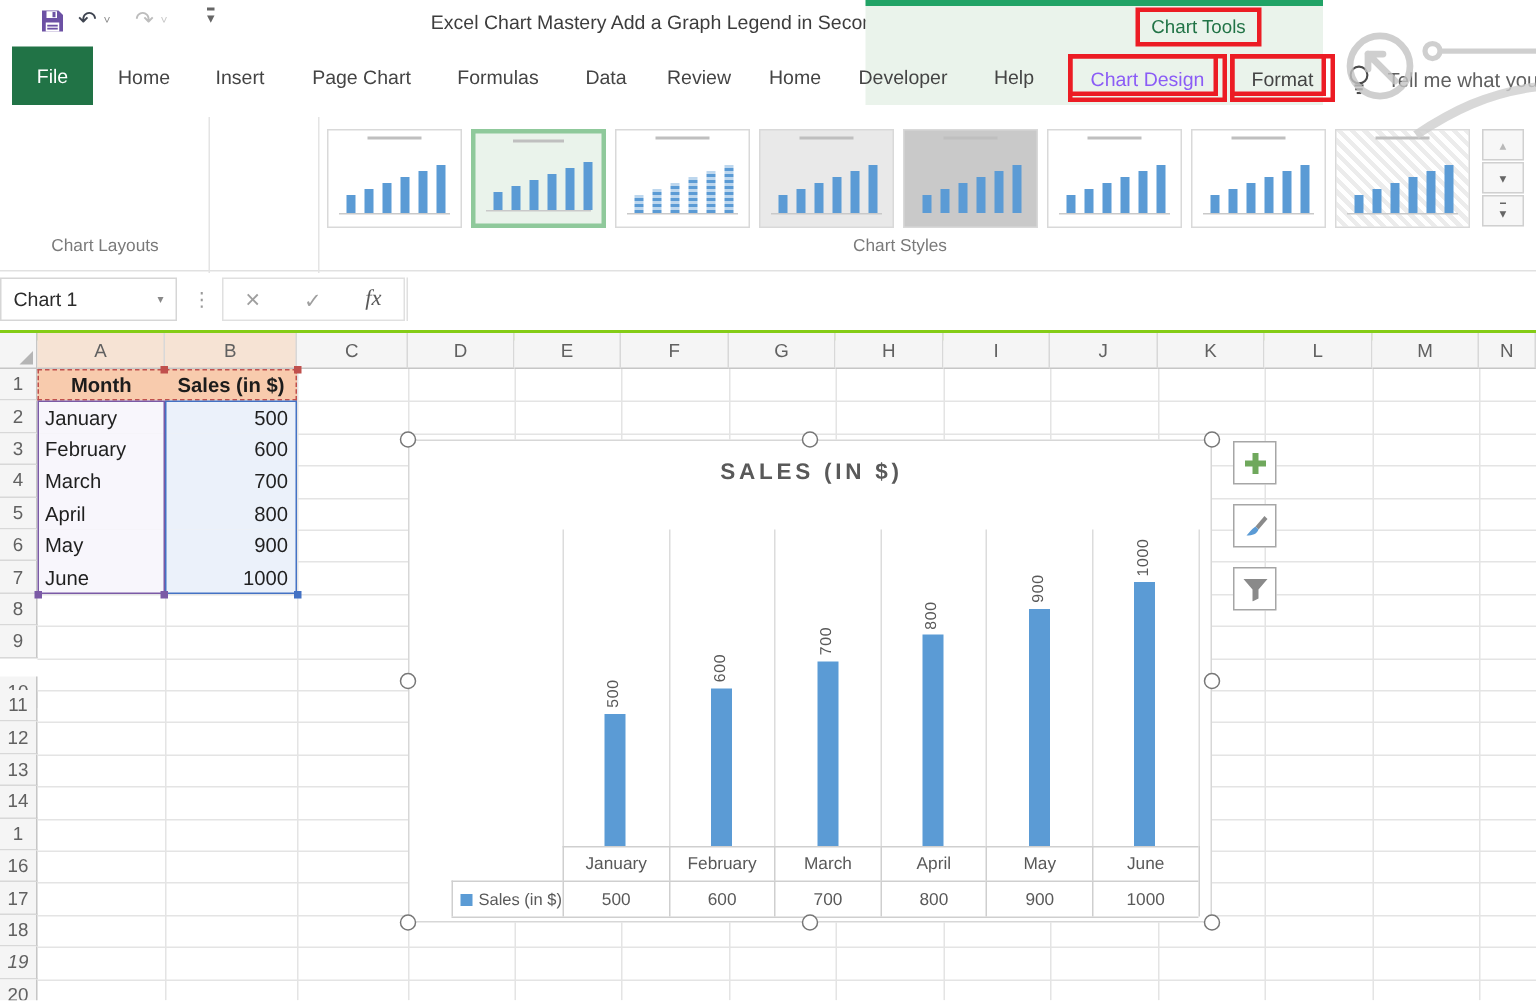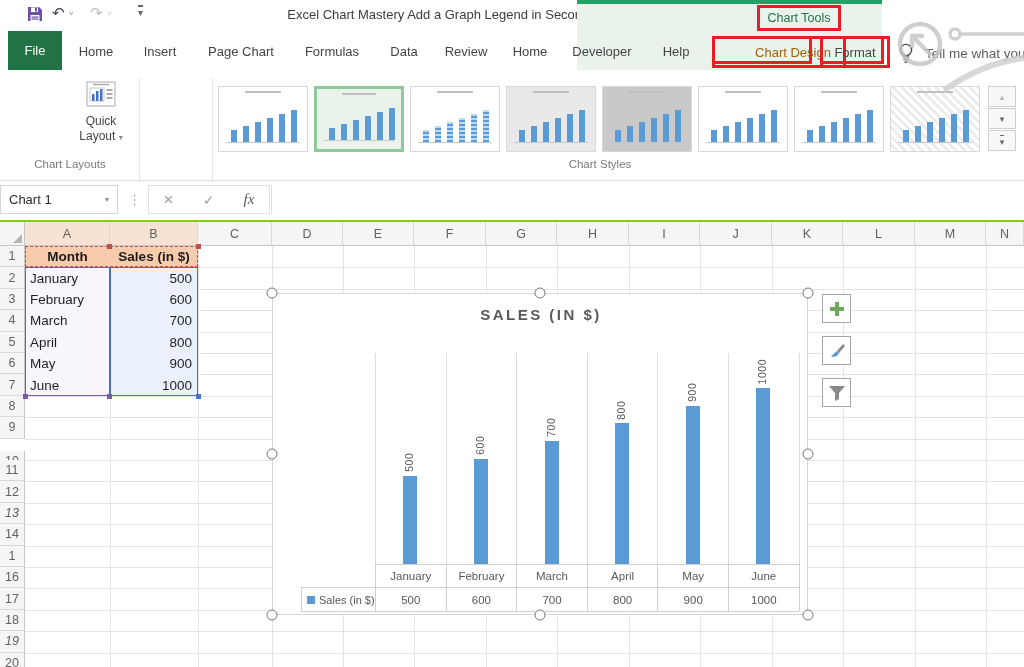--- a/index.html
+++ b/index.html
@@ -14,21 +14,21 @@
   
   .ctx-bar{position:absolute;left:577px;top:0;width:305px;height:4px;background:#21A366;}
   .ctx-bg{position:absolute;left:577px;top:4px;width:305px;height:66px;background:#EAF3EB;}
   .ctx-label{position:absolute;left:757px;top:5px;width:78px;height:20px;border:3px solid #EC1C24;
              display:flex;align-items:center;justify-content:center;font-size:12.5px;color:#217346;background:transparent;}
   
   .tab{position:absolute;top:40px;height:22px;display:flex;align-items:center;justify-content:center;
        font-size:13px;color:#444;white-space:nowrap;cursor:default;}
   .tab.file{top:31px;height:39px;background:#217346;color:#fff;}
   .tab.boxed{border:3px solid #EC1C24;top:36px;height:26px;background:transparent;}
-  .tab.green-text{color:#a16207;padding-left:28px;}
+  .tab.green-text{color:#8b5cf6;}
   .tellme{position:absolute;left:925px;top:46px;width:99px;font-size:13.5px;color:#5f5f5f;white-space:nowrap;overflow:hidden;}
   
   .ribbon{position:absolute;left:0;top:70px;width:1024px;height:110px;background:#fff;border-bottom:1px solid #E1E1E1;}
   .rib-big{position:absolute;top:8px;width:62px;text-align:center;font-size:12px;color:#444;line-height:15px;cursor:default;}
   .rib-sep{position:absolute;top:8px;width:1px;height:136px;background:#E4E4E4;}
   .grp-label{position:absolute;top:88px;font-size:11.5px;color:#7a7a7a;text-align:center;}
   .gallery{position:absolute;left:218px;top:16px;height:68px;}
   .thumb{position:absolute;top:0;width:90px;height:66px;border:1px solid #D9D9D9;background:#fff;box-sizing:border-box;cursor:default;}
   .thumb.sel{border:3px solid #8FC99B;background:#EAF3EB;}
   .thumb .bar{position:absolute;bottom:9px;width:6px;background:#5B9BD5;}
@@ -106,35 +106,20 @@
     <circle cx="10" cy="8" r="5.6" fill="none" stroke="#4a4a4a" stroke-width="1.4"></circle>
     <line x1="7" y1="15" x2="13" y2="15" stroke="#4a4a4a" stroke-width="1.4"></line>
     <line x1="7.5" y1="17.5" x2="12.5" y2="17.5" stroke="#4a4a4a" stroke-width="1.4"></line>
     <line x1="8.5" y1="20" x2="11.5" y2="20" stroke="#4a4a4a" stroke-width="1.4"></line>
   </svg>
   <div class="tellme">Tell me what you</div>
 
   <div class="ribbon">
 
 
-    <div class="rib-big" style="left:70px">
-      <svg width="32" height="32" viewBox="0 0 32 32">
-        <rect x="2" y="4" width="28" height="24" fill="#fff" stroke="#ABABAB"></rect>
-        <line x1="8" y1="6.5" x2="24" y2="6.5" stroke="#ABABAB" stroke-width="1.5"></line>
-        <rect x="5" y="10" width="14" height="13" fill="none" stroke="#C9C9C9"></rect>
-        <rect x="7" y="16" width="2.5" height="7" fill="#4472C4"></rect>
-        <rect x="11" y="13" width="2.5" height="10" fill="#4472C4"></rect>
-        <rect x="15" y="11" width="2.5" height="12" fill="#4472C4"></rect>
-        <rect x="21.5" y="11" width="6" height="2" fill="#ABABAB"></rect>
-          <rect x="21.5" y="15" width="6" height="2" fill="#ABABAB"></rect>
-          <rect x="21.5" y="19" width="6" height="2" fill="#ABABAB"></rect>
-      </svg>
-      <div><span>Quick</span><br>
-      <span>Layout</span> <span class="caret">▾</span></div>
-    </div>
     <div class="rib-sep" style="left:139px"></div>
 
     <div class="rib-sep" style="left:212px"></div>
 
     <div class="gallery" id="gallery">
         <div class="thumb" style="left: 0px;">
           <div class="ttl"></div>
           <div class="base"></div>
           <div class="bar" style="left: 12px; height: 12px;"></div>
           <div class="bar" style="left: 24px; height: 16px;"></div>
@@ -263,21 +248,21 @@
       <div class="rowhead" style="top: 288.8px; height: 21.4px;">3</div>
       <div class="rowhead" style="top: 310.2px; height: 21.4px;">4</div>
       <div class="rowhead" style="top: 331.6px; height: 21.4px;">5</div>
       <div class="rowhead" style="top: 353px; height: 21.4px;">6</div>
       <div class="rowhead" style="top: 374.4px; height: 21.4px;">7</div>
       <div class="rowhead" style="top: 395.8px; height: 21.4px;">8</div>
       <div class="rowhead" style="top: 417.2px; height: 21.4px;">9</div>
       <div class="rowhead" style="top: 451px; height: 21.4px;">10</div>
       <div class="rowhead" style="top: 460px; height: 21.4px;">11</div>
       <div class="rowhead" style="top: 481.4px; height: 21.4px;">12</div>
-      <div class="rowhead" style="top: 502.8px; height: 21.4px; font-style: italic;">13</div>
+      <div class="rowhead" style="top: 502.8px; height: 21.4px;">13</div>
       <div class="rowhead" style="top: 524.2px; height: 21.4px;">14</div>
       <div class="rowhead" style="top: 545.6px; height: 21.4px;">1</div>
       <div class="rowhead" style="top: 567px; height: 21.4px;">16</div>
       <div class="rowhead" style="top: 588.4px; height: 21.4px;">17</div>
       <div class="rowhead" style="top: 609.8px; height: 21.4px;">18</div>
       <div class="rowhead" style="top: 631.2px; height: 21.4px; font-style: italic;">19</div>
       <div class="rowhead" style="top: 652.6px; height: 21.4px;">20</div>
       <div class="gline-v" style="left: 110px;"></div>
       <div class="gline-v" style="left: 198px;"></div>
       <div class="gline-v" style="left: 272px;"></div>

